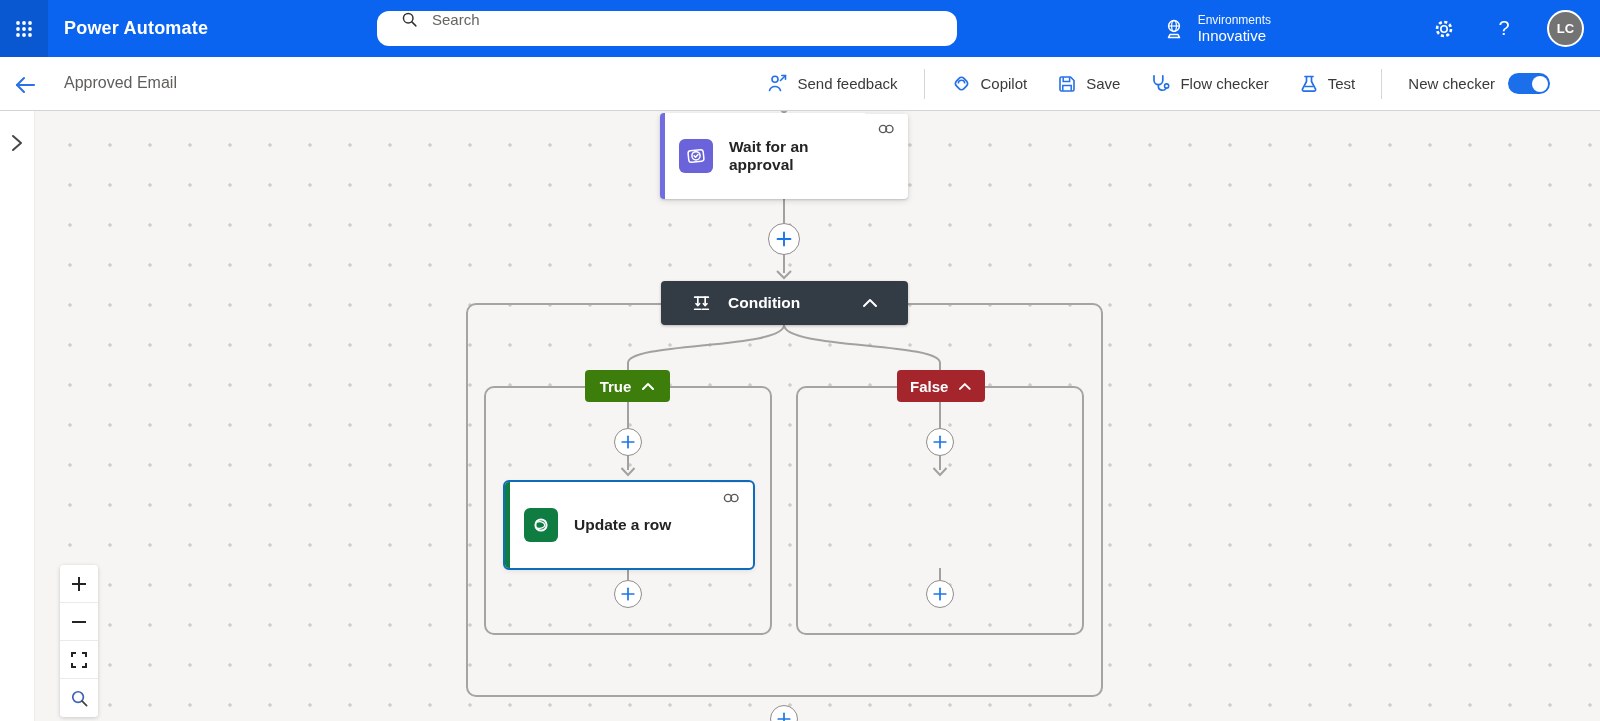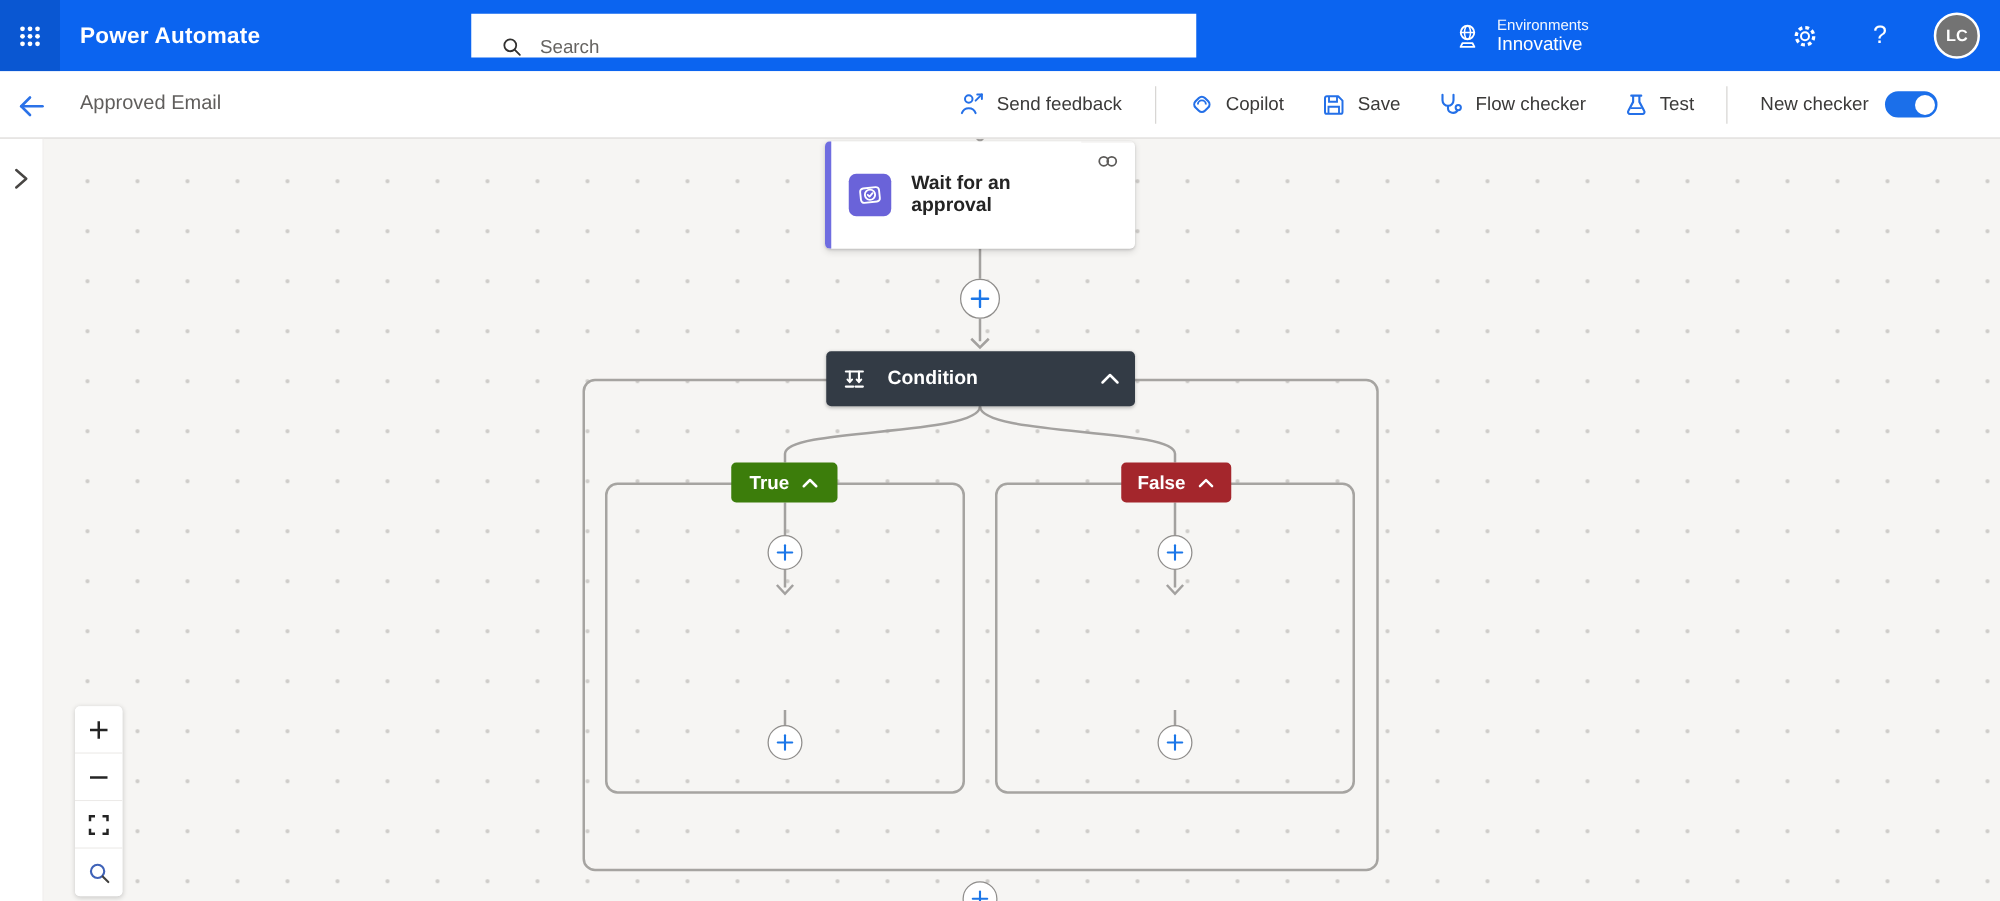--- a/index.html
+++ b/index.html
@@ -4,21 +4,21 @@
 <style>
   * { margin:0; padding:0; box-sizing:border-box; }
   html,body { width:1600px; height:721px; overflow:hidden; }
   body { font-family:"Liberation Sans","DejaVu Sans",sans-serif; background:#fff; position:relative; }
   .stage { position:absolute; inset:0; width:1600px; height:721px; overflow:hidden; }
 
   
   .topbar { position:absolute; left:0; top:0; width:1600px; height:57px; background:#0b64f0; display:flex; align-items:center; }
   .waffle-btn { width:48px; height:57px; background:#0a57d2; display:flex; align-items:center; justify-content:center; cursor:pointer; flex:0 0 auto; }
   .app-name { color:#fff; font-size:18px; font-weight:bold; margin-left:16px; letter-spacing:.2px; }
-  .search-box { position:absolute; left:377px; top:11px; width:580px; height:35px; background:#fff; border-radius:0; display:flex; align-items:flex-end; padding:0 12px; }
+  .search-box { position:absolute; left:377px; top:11px; width:580px; height:35px; background:#fff; border-radius:12px; display:flex; align-items:flex-start; padding:0 12px; }
   .search-box svg { flex:0 0 auto; margin-left:12px; }
   .search-input { border:none; outline:none; flex:1; font-size:15px; color:#323130; margin-left:14px; font-family:inherit; background:transparent; }
   .search-input::placeholder { color:#666461; }
   .topbar-right { position:absolute; right:16px; top:0; height:57px; display:flex; align-items:center; gap:26px; }
   .env-block { display:flex; align-items:center; gap:12px; color:#fff; cursor:pointer; margin-right:130px; }
   .env-text .env-label { font-size:12px; line-height:14px; opacity:.95; }
   .env-text .env-name { font-size:15px; line-height:18px; }
   .top-icon-btn { width:34px; height:34px; display:flex; align-items:center; justify-content:center; color:#fff; cursor:pointer; }
   .help-glyph { font-size:20px; color:#fff; font-weight:400; }
   .avatar { width:37px; height:37px; border-radius:50%; border:2px solid #fff; background:#737373; color:#fff; font-size:13px; font-weight:bold; display:flex; align-items:center; justify-content:center; cursor:pointer; }
@@ -51,21 +51,21 @@
   .card { position:absolute; width:248px; height:86px; background:#fff; border-radius:4px; box-shadow:0 1px 2px rgba(0,0,0,.14),0 2px 6px rgba(0,0,0,.12); cursor:pointer; display:flex; overflow:hidden; }
   .card.selected { outline:2px solid #0f6cbd; outline-offset:0; }
   .card .accent { width:5px; flex:0 0 auto; }
   .card .body { flex:1; display:flex; flex-direction:row; }
   .card .main-row { flex:1; display:flex; align-items:center; padding:0 14px; gap:16px; }
   .op-icon { width:34px; height:34px; border-radius:6px; display:flex; align-items:center; justify-content:center; flex:0 0 auto; }
   .card .title { font-size:15.5px; font-weight:bold; color:#242424; }
   .card .footer { height:30px; border-top:1px solid #efedeb; display:flex; align-items:center; justify-content:flex-end; padding:0 12px; }
 
   
-  .cond-header { position:absolute; left:661px; top:170px; width:247px; height:44px; background:#333b45; border-radius:4px; display:flex; align-items:center; padding:0 12px; gap:16px; cursor:pointer; box-shadow:0 1px 3px rgba(0,0,0,.25); z-index:3; }
+  .cond-header { position:absolute; left:661px; top:170px; width:247px; height:44px; background:#333b45; border-radius:4px; display:flex; align-items:center; padding:0 30px; gap:16px; cursor:pointer; box-shadow:0 1px 3px rgba(0,0,0,.25); z-index:3; }
   .cond-header .title { color:#fff; font-size:15.5px; font-weight:bold; flex:1; }
 
   
   .badge { position:absolute; height:32px; border-radius:4px; display:flex; align-items:center; justify-content:center; gap:10px; padding:0 13px; cursor:pointer; z-index:3; }
   .badge .lbl { color:#fff; font-size:15px; font-weight:bold; }
   .badge-true { left:585px; top:259px; width:85px; background:#3c7d0b; }
   .badge-false { left:897px; top:259px; width:88px; background:#a4262c;justify-content:center; }
 
   
   .plus { position:absolute; background:#fff; border:1px solid #8f8d8b; border-radius:50%; display:flex; align-items:center; justify-content:center; cursor:pointer; z-index:2; }
@@ -295,20 +295,40 @@
         <line x1="9" y1="2.5" x2="9" y2="15.5" stroke="#1b76e8" stroke-width="1.9" stroke-linecap="round"></line>
       </svg>
     </div>
     <div class="plus plus-sm" style="left:926px; top:317px;">
       <svg width="16" height="16" viewBox="0 0 18 18">
         <line x1="2.5" y1="9" x2="15.5" y2="9" stroke="#1b76e8" stroke-width="1.9" stroke-linecap="round"></line>
         <line x1="9" y1="2.5" x2="9" y2="15.5" stroke="#1b76e8" stroke-width="1.9" stroke-linecap="round"></line>
       </svg>
     </div>
 
+    <div class="card selected" style="left:505px; top:371px;">
+      <div class="accent" style="background:#0f7c41;"></div>
+      <div class="body">
+        <div class="main-row">
+          <div class="op-icon" style="background:#0f7c41;">
+            <svg width="22" height="22" viewBox="0 0 22 22">
+              <circle cx="11" cy="11" r="5.6" fill="none" stroke="#fff" stroke-width="2"></circle>
+              <path d="M7.2 8.2 a5 3.6 0 0 1 7.6 2.8 a5 3.6 0 0 1 -7.6 2.8" fill="none" stroke="#fff" stroke-width="1.4"></path>
+            </svg>
+          </div>
+          <div class="title">Update a row</div>
+        </div>
+        <div class="footer">
+          <svg width="19" height="14" viewBox="0 0 19 14">
+            <circle cx="6" cy="7" r="3.6" fill="none" stroke="#5c5a58" stroke-width="1.4"></circle>
+            <circle cx="12.4" cy="7" r="3.6" fill="none" stroke="#5c5a58" stroke-width="1.4"></circle>
+          </svg>
+        </div>
+      </div>
+    </div>
 
 
     <div class="plus plus-sm" style="left:614px; top:469px;">
       <svg width="16" height="16" viewBox="0 0 18 18">
         <line x1="2.5" y1="9" x2="15.5" y2="9" stroke="#1b76e8" stroke-width="1.9" stroke-linecap="round"></line>
         <line x1="9" y1="2.5" x2="9" y2="15.5" stroke="#1b76e8" stroke-width="1.9" stroke-linecap="round"></line>
       </svg>
     </div>
     <div class="plus plus-sm" style="left:926px; top:469px;">
       <svg width="16" height="16" viewBox="0 0 18 18">

